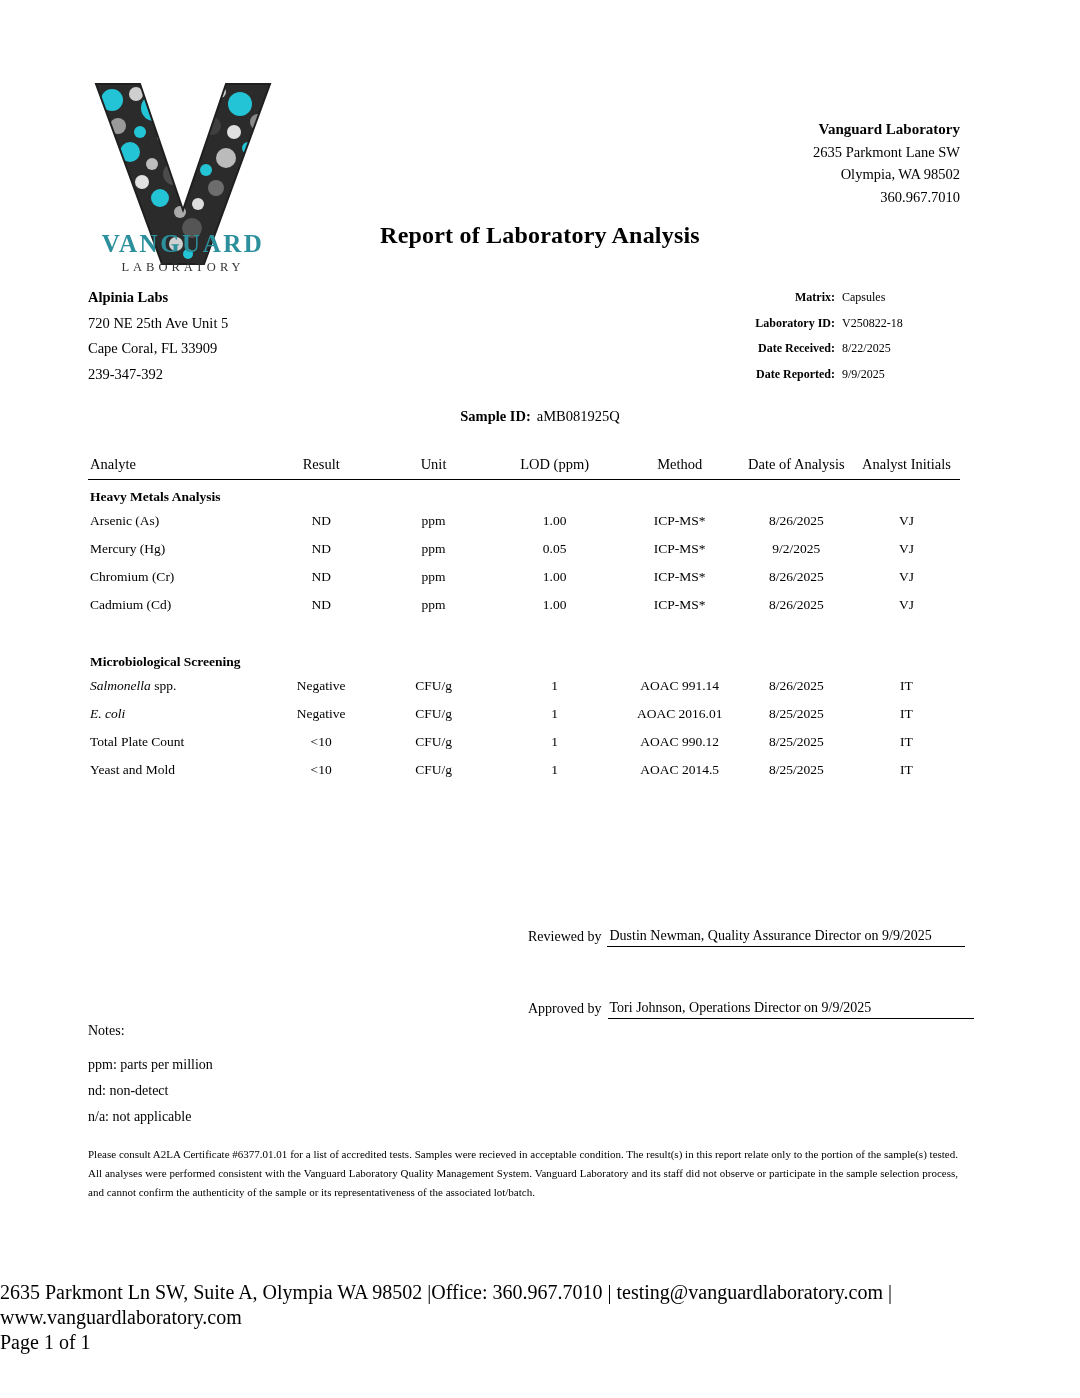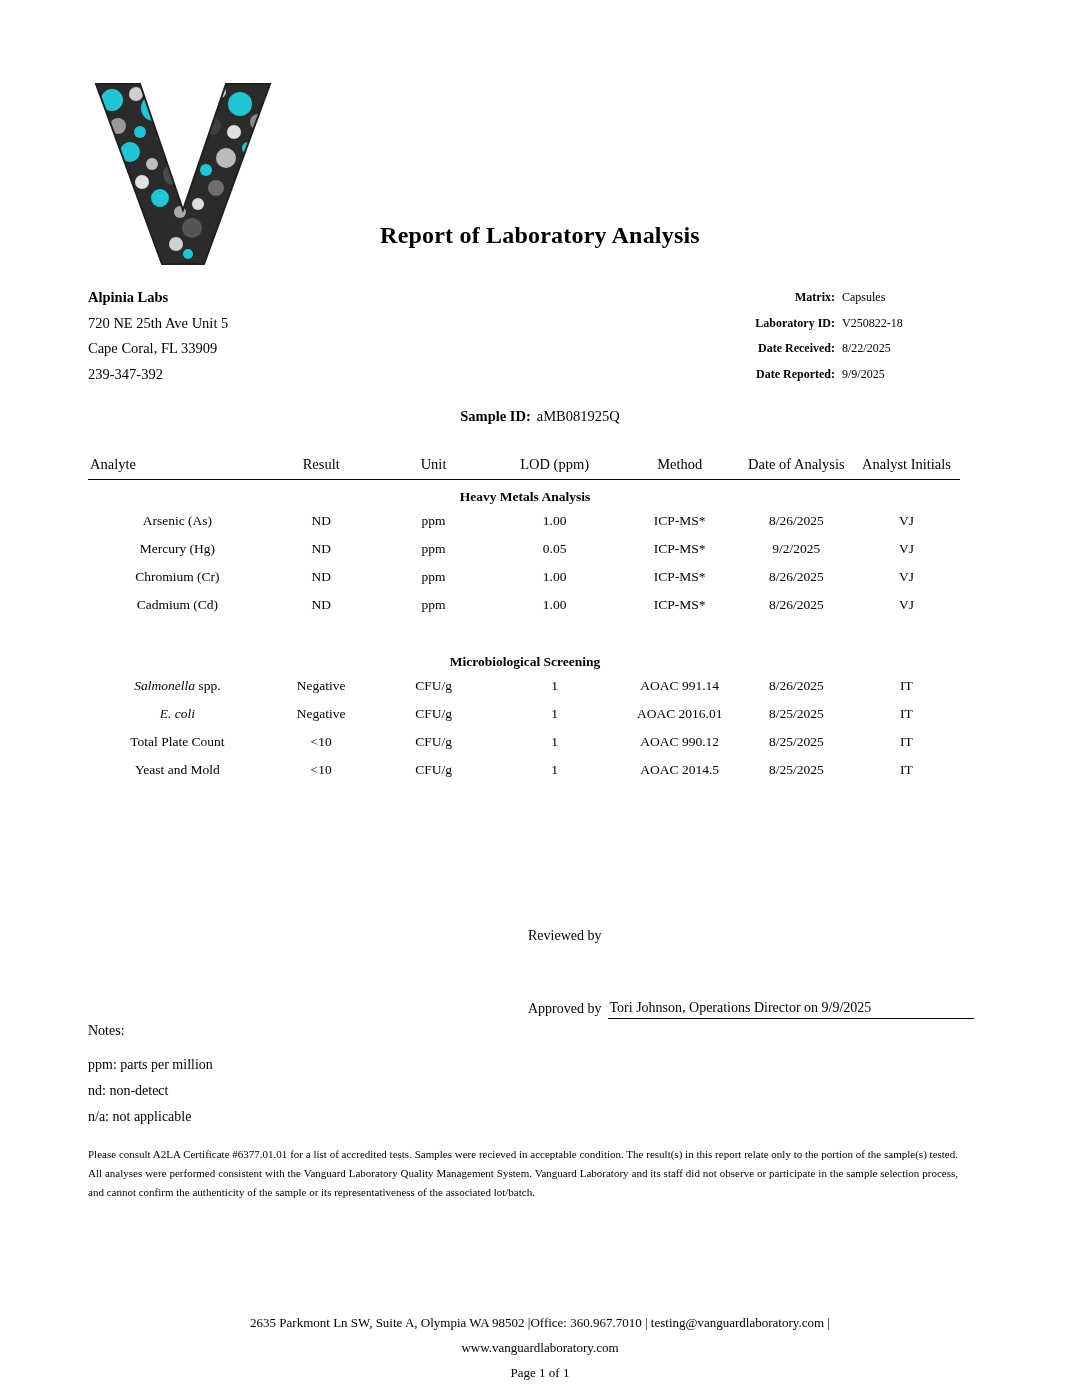--- a/index.html
+++ b/index.html
@@ -126,21 +126,21 @@
     text-align: left;
     padding-left: 2px;
   }
   .results td {
     padding: 6px 0;
     text-align: center;
     vertical-align: middle;
     font-size: 13.5px;
   }
   .results td.analyte {
-    text-align: center;
+    text-align: left;
     padding-left: 2px;
   }
   .section-row td {
     font-weight: bold;
     padding-top: 9px;
     padding-bottom: 2px;
     font-size: 13.5px;
   }
   .spacer-row td {
     height: 26px;
@@ -196,24 +196,22 @@
     line-height: 19px;
     text-align: justify;
   }
 
   
   .footer {
     position: absolute;
     left: 0;
     right: 0;
     top: 1280px;
-    text-align: center;
-    font-size: 13px;
+    font-size: 20px;
     line-height: 25px;
-    margin-top: 30px;
   }
 </style>
 </head>
 <body>
 
 <div class="page">
 
   <div class="header">
 
     <div class="logo">
@@ -248,22 +246,32 @@
           <circle cx="160" cy="70" r="6" fill="#23c4d6"></circle>
           <circle cx="138" cy="80" r="10" fill="#bbbbbb"></circle>
           <circle cx="118" cy="92" r="6" fill="#23c4d6"></circle>
           <circle cx="128" cy="110" r="8" fill="#6d6d6d"></circle>
           <circle cx="110" cy="126" r="6" fill="#dddddd"></circle>
           <circle cx="100" cy="176" r="5" fill="#23c4d6"></circle>
         </g>
         <path d="M8,6 L52,6 L95,132 L138,6 L182,6 L116,186 L74,186 Z" fill="none" stroke="#1f1f1f" stroke-width="2"></path>
         <text x="95" y="186" text-anchor="middle" font-family="Liberation Serif, serif" font-size="1" fill="none">V</text>
       </svg>
-    </div>
-
+      <div style="position:absolute; left:0; top:152px; width:190px; text-align:center;">
+        <div style="font-family:'Liberation Serif',serif; font-size:25px; letter-spacing:2.5px; color:#2b8f9c; font-weight:bold;">VANGUARD</div>
+        <div style="font-family:'Liberation Serif',serif; font-size:12.5px; letter-spacing:4px; color:#333; margin-top:2px;">LABORATORY</div>
+      </div>
+    </div>
+
+    <div class="lab-address">
+      <div class="lab-name">Vanguard Laboratory</div>
+      <div>2635 Parkmont Lane SW</div>
+      <div>Olympia, WA 98502</div>
+      <div>360.967.7010</div>
+    </div>
 
     <div class="report-title">Report of Laboratory Analysis</div>
   </div>
 
   <div class="client-block">
     <div class="client-name">Alpinia Labs</div>
     <div>720 NE 25th Ave Unit 5</div>
     <div>Cape Coral, FL 33909</div>
     <div>239-347-392</div>
   </div>
@@ -396,20 +404,21 @@
         <td>1</td>
         <td>AOAC 2014.5</td>
         <td>8/25/2025</td>
         <td>IT</td>
       </tr>
     </tbody>
   </table>
 
   <div class="sig" id="reviewed-by">
     <span class="sig-label">Reviewed by</span>
+    <span class="sig-line">Dustin Newman, Quality Assurance Director on 9/9/2025</span>
   </div>
 
   <div class="sig" id="approved-by">
     <span class="sig-label">Approved by</span>
     <span class="sig-line">Tori Johnson, Operations Director on 9/9/2025</span>
   </div>
 
   <div class="notes">
     <div>Notes:</div>
     <div style="height:8px"></div>

